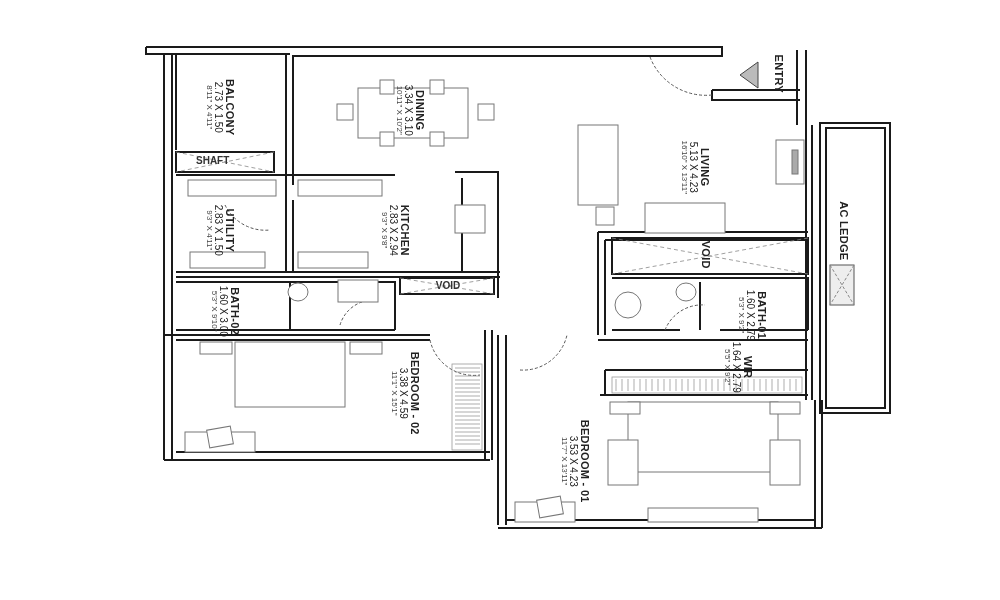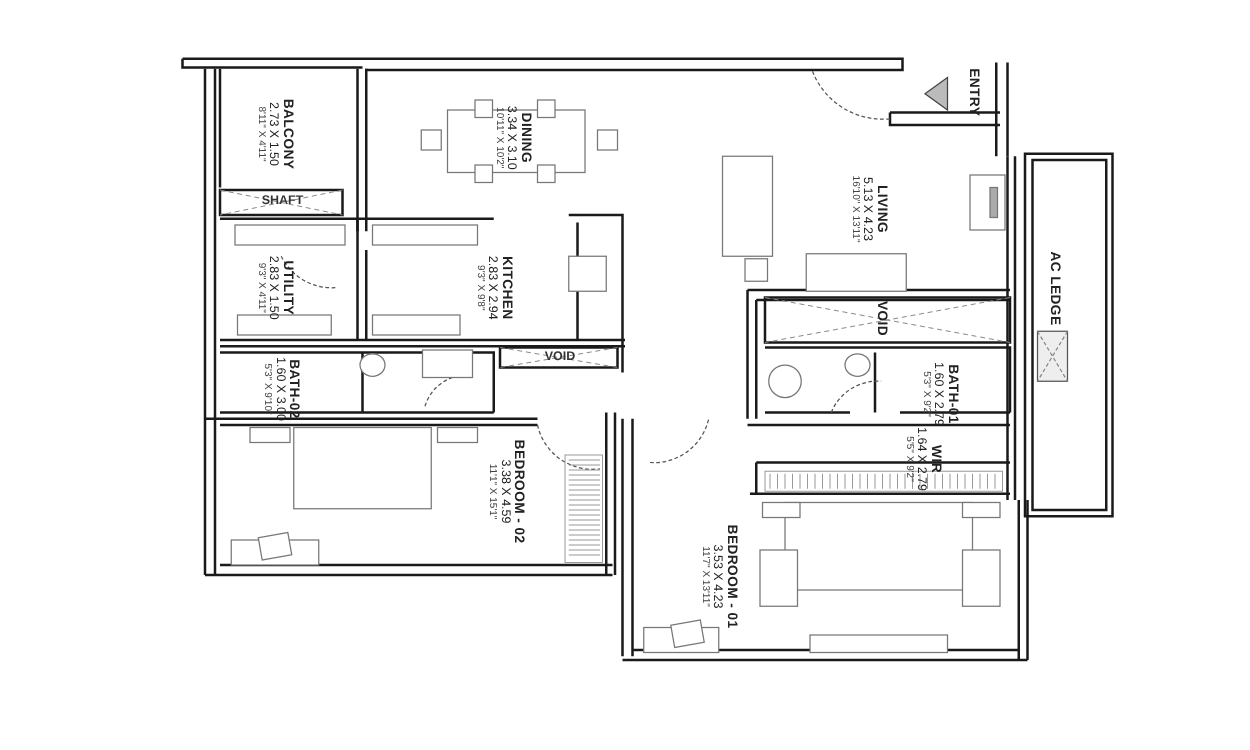--- a/index.html
+++ b/index.html
@@ -144,21 +144,21 @@
   <span class="d">3.34 X 3.10</span>
   <span class="f">10'11" X 10'2"</span>
 </div>
 
 <div class="lbl" style="left:645px;top:152px;width:100px;">
   <span class="n">LIVING</span>
   <span class="d">5.13 X 4.23</span>
   <span class="f">16'10" X 13'11"</span>
 </div>
 
-<div style="position:absolute;left:196px;top:155px;width:60px;text-align:center;font-size:10px;font-weight:bold;color:#333;">
+<div style="position:absolute;left:196px;top:155px;width:60px;text-align:left;font-size:10px;font-weight:bold;color:#333;">
   <span>SHAFT</span>
 </div>
 
 <div class="lbl" style="left:345px;top:215px;width:100px;">
   <span class="n">KITCHEN</span>
   <span class="d">2.83 X 2.94</span>
   <span class="f">9'3" X 9'8"</span>
 </div>
 
 <div class="lbl" style="left:175px;top:215px;width:90px;">

